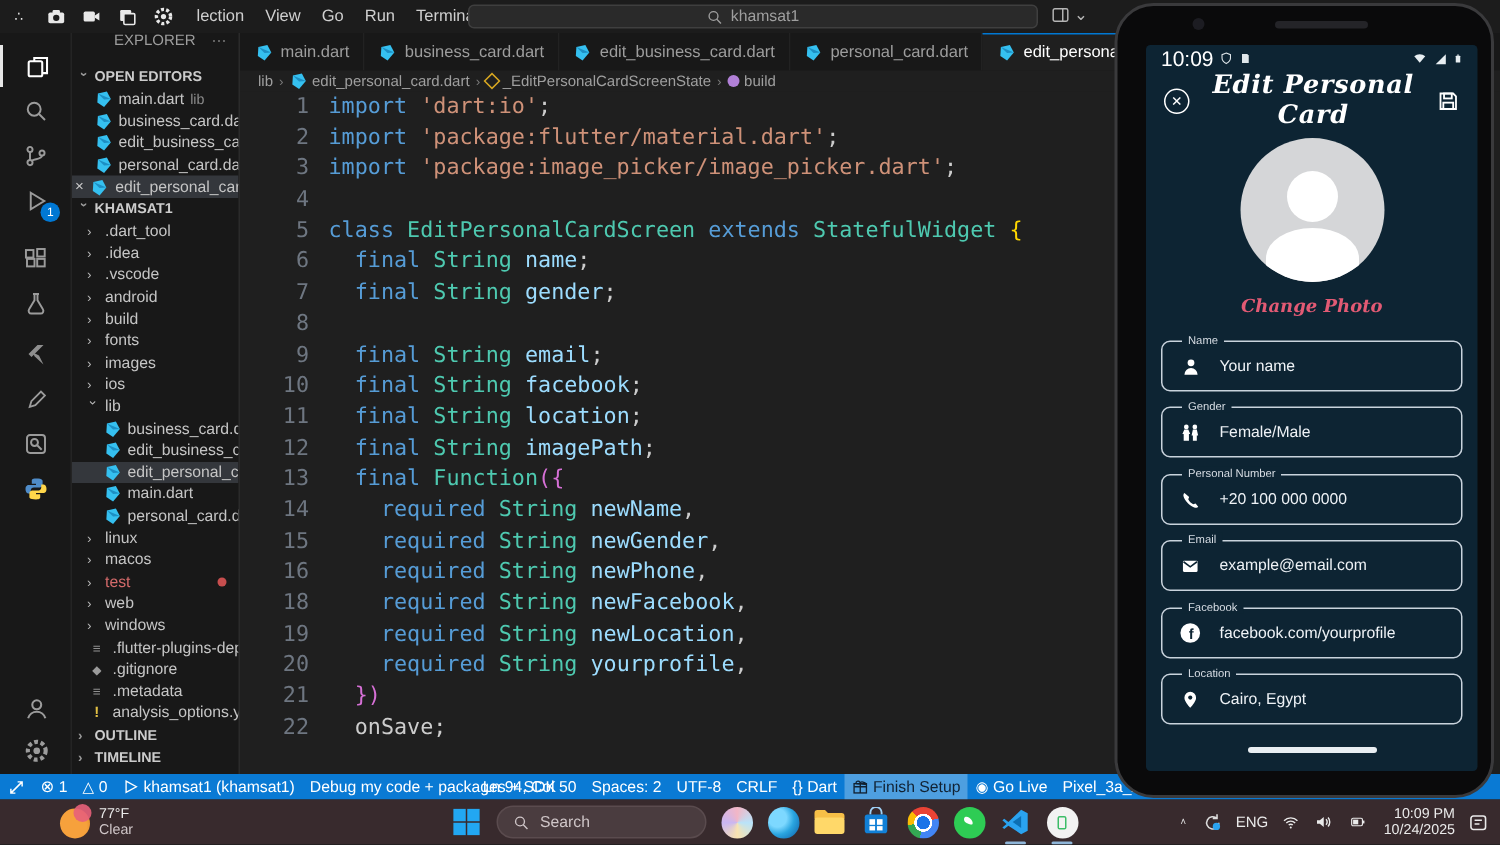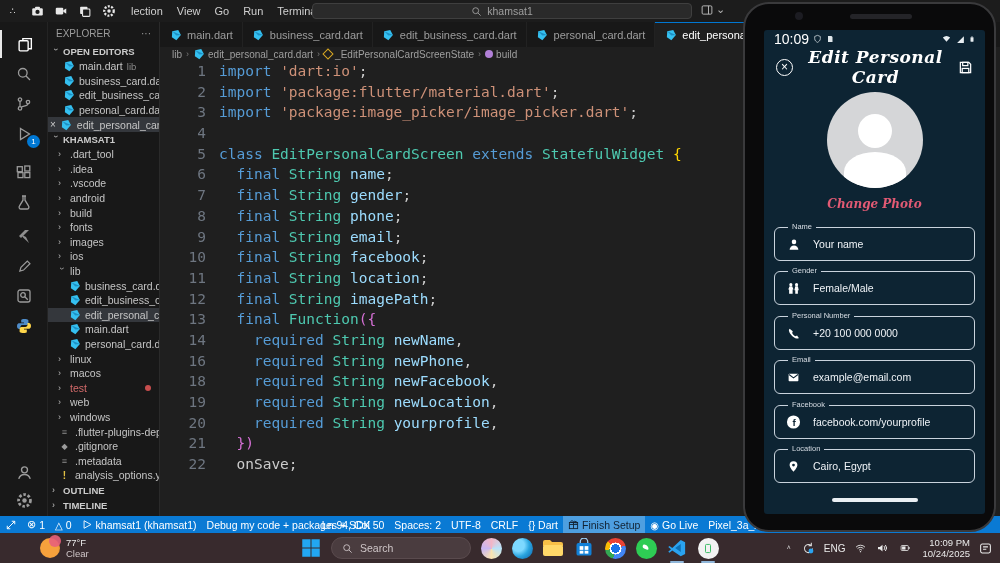--- a/index.html
+++ b/index.html
@@ -23,22 +23,22 @@
   #activitybar { position:absolute; left:0; top:22px; width:48px; height:494px; background:#181818; border-right:1px solid #242424;}
   .act-icon { position:absolute; left:0; width:48px; height:28px; display:flex; align-items:center;
               justify-content:center; color:#9b9b9b; }
   .act-icon.active { color:#ffffff; border-left:2px solid #e7e7e7; }
   .act-badge { position:absolute; right:8px; bottom:0px; background:#0078d4; color:#fff; font-size:8px;
                min-width:13px; height:13px; border-radius:7px; display:flex; align-items:center; justify-content:center; }
 
   
   #sidebar { position:absolute; left:48px; top:22px; width:112px; height:494px; background:#181818;
              color:#c5c5c5; font-size:10.5px; overflow:hidden; border-right:1px solid #2a2a2a; }
-  #sidebar-title { height:22px; display:flex; align-items:center; justify-content:space-between;
-                   padding:0 8px; color:#9d9d9d; font-size:10px; }
+  #sidebar-title { height:22px; display:flex; justify-content:space-between;
+                   padding:0 8px; color:#9d9d9d; font-size:10px;margin-left:20px; }
   .sec-header { height:15px; display:flex; align-items:center; gap:3px; font-weight:bold; font-size:9.5px;
                 color:#cccccc; padding-left:4px; }
   .sec-header .chev { font-size:9px; color:#9a9a9a; transform:rotate(90deg); display:inline-block; width:8px;}
   .oe-row, .tree-row { height:14.6px; display:flex; align-items:center; gap:4px; padding-left:14px;
                        white-space:nowrap; overflow:hidden; }
   .oe-row .close-x { width:10px; margin-left:-12px; color:#cccccc; font-size:10px; }
   .oe-row.active, .tree-row.selected { background:#34373c; }
   .suffix { color:#8a8a8a; font-size:9.5px; }
   .tree-chev { color:#b9b9b9; font-size:9px; width:8px; display:inline-block; }
   .tree-chev.open { transform:rotate(90deg); }
@@ -70,21 +70,21 @@
   
   #statusbar { position:absolute; left:0; top:516px; width:1000px; height:17px; background:#0a7ad4;
                color:#ffffff; font-size:10.5px; display:flex; align-items:center; }
   .st-item { display:flex; align-items:center; gap:3px; padding:0 5px; height:17px; white-space:nowrap; }
   .st-item.hl { background:rgba(255,255,255,.28); color:#123; }
   #st-right { position:absolute; right:212px; top:0; display:flex; height:17px; align-items:center; }
 
   
   #taskbar { position:absolute; left:0; top:533px; width:1000px; height:30px; background:#382a2d;
              display:flex; align-items:center; color:#eaeaea; z-index:50; }
-  #weather { position:absolute; left:40px; display:flex; align-items:center; gap:6px; font-size:9.5px; line-height:11px;}
+  #weather { position:absolute; left:40px; display:flex; align-items:flex-end; gap:6px; font-size:9.5px; line-height:11px;}
   .moon { width:20px; height:20px; border-radius:50%; background:radial-gradient(circle at 35% 60%, #f6a13c 60%, #d57f1f); position:relative; }
   .moon::after { content:""; position:absolute; right:-1px; top:-3px; width:12px; height:12px; border-radius:50%; background:#e8607a; opacity:.9;}
   #tb-center { position:absolute; left:300px; display:flex; align-items:center; gap:9px; }
   #tb-search { width:140px; height:22px; background:#4a3c3f; border:1px solid #5a4b4e; border-radius:12px;
                display:flex; align-items:center; gap:7px; padding-left:10px; color:#cfc6c8; font-size:10.5px; }
   .app-icon { width:22px; height:22px; display:flex; align-items:center; justify-content:center; position:relative; }
   .app-icon .run { position:absolute; bottom:-4px; left:4px; width:14px; height:2.5px; border-radius:2px; background:#8fb6d9; }
   .circle22 { width:21px; height:21px; border-radius:50%; }
   #tray { position:absolute; right:8px; display:flex; align-items:center; gap:9px; font-size:10px; }
   #tray .time { text-align:right; font-size:9.5px; line-height:11px; }
@@ -543,27 +543,28 @@
       </span>
     </div>
   <div id="code">
       <div class="code-line"><span class="lnum">1</span><span class="lcontent"><span class="tk-kw">import</span><span class="tk-pl"> </span><span class="tk-str">'dart:io'</span><span class="tk-pl">;</span></span></div>
       <div class="code-line"><span class="lnum">2</span><span class="lcontent"><span class="tk-kw">import</span><span class="tk-pl"> </span><span class="tk-str">'package:flutter/material.dart'</span><span class="tk-pl">;</span></span></div>
       <div class="code-line"><span class="lnum">3</span><span class="lcontent"><span class="tk-kw">import</span><span class="tk-pl"> </span><span class="tk-str">'package:image_picker/image_picker.dart'</span><span class="tk-pl">;</span></span></div>
       <div class="code-line"><span class="lnum">4</span><span class="lcontent"></span></div>
       <div class="code-line"><span class="lnum">5</span><span class="lcontent"><span class="tk-kw">class</span><span class="tk-pl"> </span><span class="tk-type">EditPersonalCardScreen</span><span class="tk-pl"> </span><span class="tk-kw">extends</span><span class="tk-pl"> </span><span class="tk-type">StatefulWidget</span><span class="tk-pl"> </span><span class="tk-b1">{</span></span></div>
       <div class="code-line"><span class="lnum">6</span><span class="lcontent"><span class="tk-pl">  </span><span class="tk-kw">final</span><span class="tk-pl"> </span><span class="tk-type">String</span><span class="tk-pl"> </span><span class="tk-vr">name</span><span class="tk-pl">;</span></span></div>
       <div class="code-line"><span class="lnum">7</span><span class="lcontent"><span class="tk-pl">  </span><span class="tk-kw">final</span><span class="tk-pl"> </span><span class="tk-type">String</span><span class="tk-pl"> </span><span class="tk-vr">gender</span><span class="tk-pl">;</span></span></div>
-      <div class="code-line"><span class="lnum">8</span><span class="lcontent"><span class="tk-pl">  </span><span class="tk-kw">final</span><span class="tk-pl"> </span><span class="tk-type">String</span><span class="tk-pl"> </span><span class="tk-vr">phone</span><span class="tk-pl">;</span></span></div>
+      <div class="code-line"><span class="lnum">8</span></div>
       <div class="code-line"><span class="lnum">9</span><span class="lcontent"><span class="tk-pl">  </span><span class="tk-kw">final</span><span class="tk-pl"> </span><span class="tk-type">String</span><span class="tk-pl"> </span><span class="tk-vr">email</span><span class="tk-pl">;</span></span></div>
       <div class="code-line"><span class="lnum">10</span><span class="lcontent"><span class="tk-pl">  </span><span class="tk-kw">final</span><span class="tk-pl"> </span><span class="tk-type">String</span><span class="tk-pl"> </span><span class="tk-vr">facebook</span><span class="tk-pl">;</span></span></div>
       <div class="code-line"><span class="lnum">11</span><span class="lcontent"><span class="tk-pl">  </span><span class="tk-kw">final</span><span class="tk-pl"> </span><span class="tk-type">String</span><span class="tk-pl"> </span><span class="tk-vr">location</span><span class="tk-pl">;</span></span></div>
       <div class="code-line"><span class="lnum">12</span><span class="lcontent"><span class="tk-pl">  </span><span class="tk-kw">final</span><span class="tk-pl"> </span><span class="tk-type">String</span><span class="tk-pl"> </span><span class="tk-vr">imagePath</span><span class="tk-pl">;</span></span></div>
       <div class="code-line"><span class="lnum">13</span><span class="lcontent"><span class="tk-pl">  </span><span class="tk-kw">final</span><span class="tk-pl"> </span><span class="tk-type">Function</span><span class="tk-b2">({</span></span></div>
       <div class="code-line"><span class="lnum">14</span><span class="lcontent"><span class="tk-pl">    </span><span class="tk-kw">required</span><span class="tk-pl"> </span><span class="tk-type">String</span><span class="tk-pl"> </span><span class="tk-vr">newName</span><span class="tk-pl">,</span></span></div>
+      <div class="code-line"><span class="lnum">15</span><span class="lcontent"><span class="tk-pl">    </span><span class="tk-kw">required</span><span class="tk-pl"> </span><span class="tk-type">String</span><span class="tk-pl"> </span><span class="tk-vr">newGender</span><span class="tk-pl">,</span></span></div>
       <div class="code-line"><span class="lnum">16</span><span class="lcontent"><span class="tk-pl">    </span><span class="tk-kw">required</span><span class="tk-pl"> </span><span class="tk-type">String</span><span class="tk-pl"> </span><span class="tk-vr">newPhone</span><span class="tk-pl">,</span></span></div>
       <div class="code-line"><span class="lnum">18</span><span class="lcontent"><span class="tk-pl">    </span><span class="tk-kw">required</span><span class="tk-pl"> </span><span class="tk-type">String</span><span class="tk-pl"> </span><span class="tk-vr">newFacebook</span><span class="tk-pl">,</span></span></div>
       <div class="code-line"><span class="lnum">19</span><span class="lcontent"><span class="tk-pl">    </span><span class="tk-kw">required</span><span class="tk-pl"> </span><span class="tk-type">String</span><span class="tk-pl"> </span><span class="tk-vr">newLocation</span><span class="tk-pl">,</span></span></div>
       <div class="code-line"><span class="lnum">20</span><span class="lcontent"><span class="tk-pl">    </span><span class="tk-kw">required</span><span class="tk-pl"> </span><span class="tk-type">String</span><span class="tk-pl"> </span><span class="tk-vr">yourprofile</span><span class="tk-pl">,</span></span></div>
       <div class="code-line"><span class="lnum">21</span><span class="lcontent"><span class="tk-pl">  </span><span class="tk-b2">})</span></span></div>
       <div class="code-line"><span class="lnum">22</span><span class="lcontent"><span class="tk-pl">  </span><span class="tk-pl">onSave</span><span class="tk-pl">;</span></span></div>
     </div>
 
   <div id="statusbar">
     <div id="st-left" style="display:flex;height:17px;align-items:center;">

